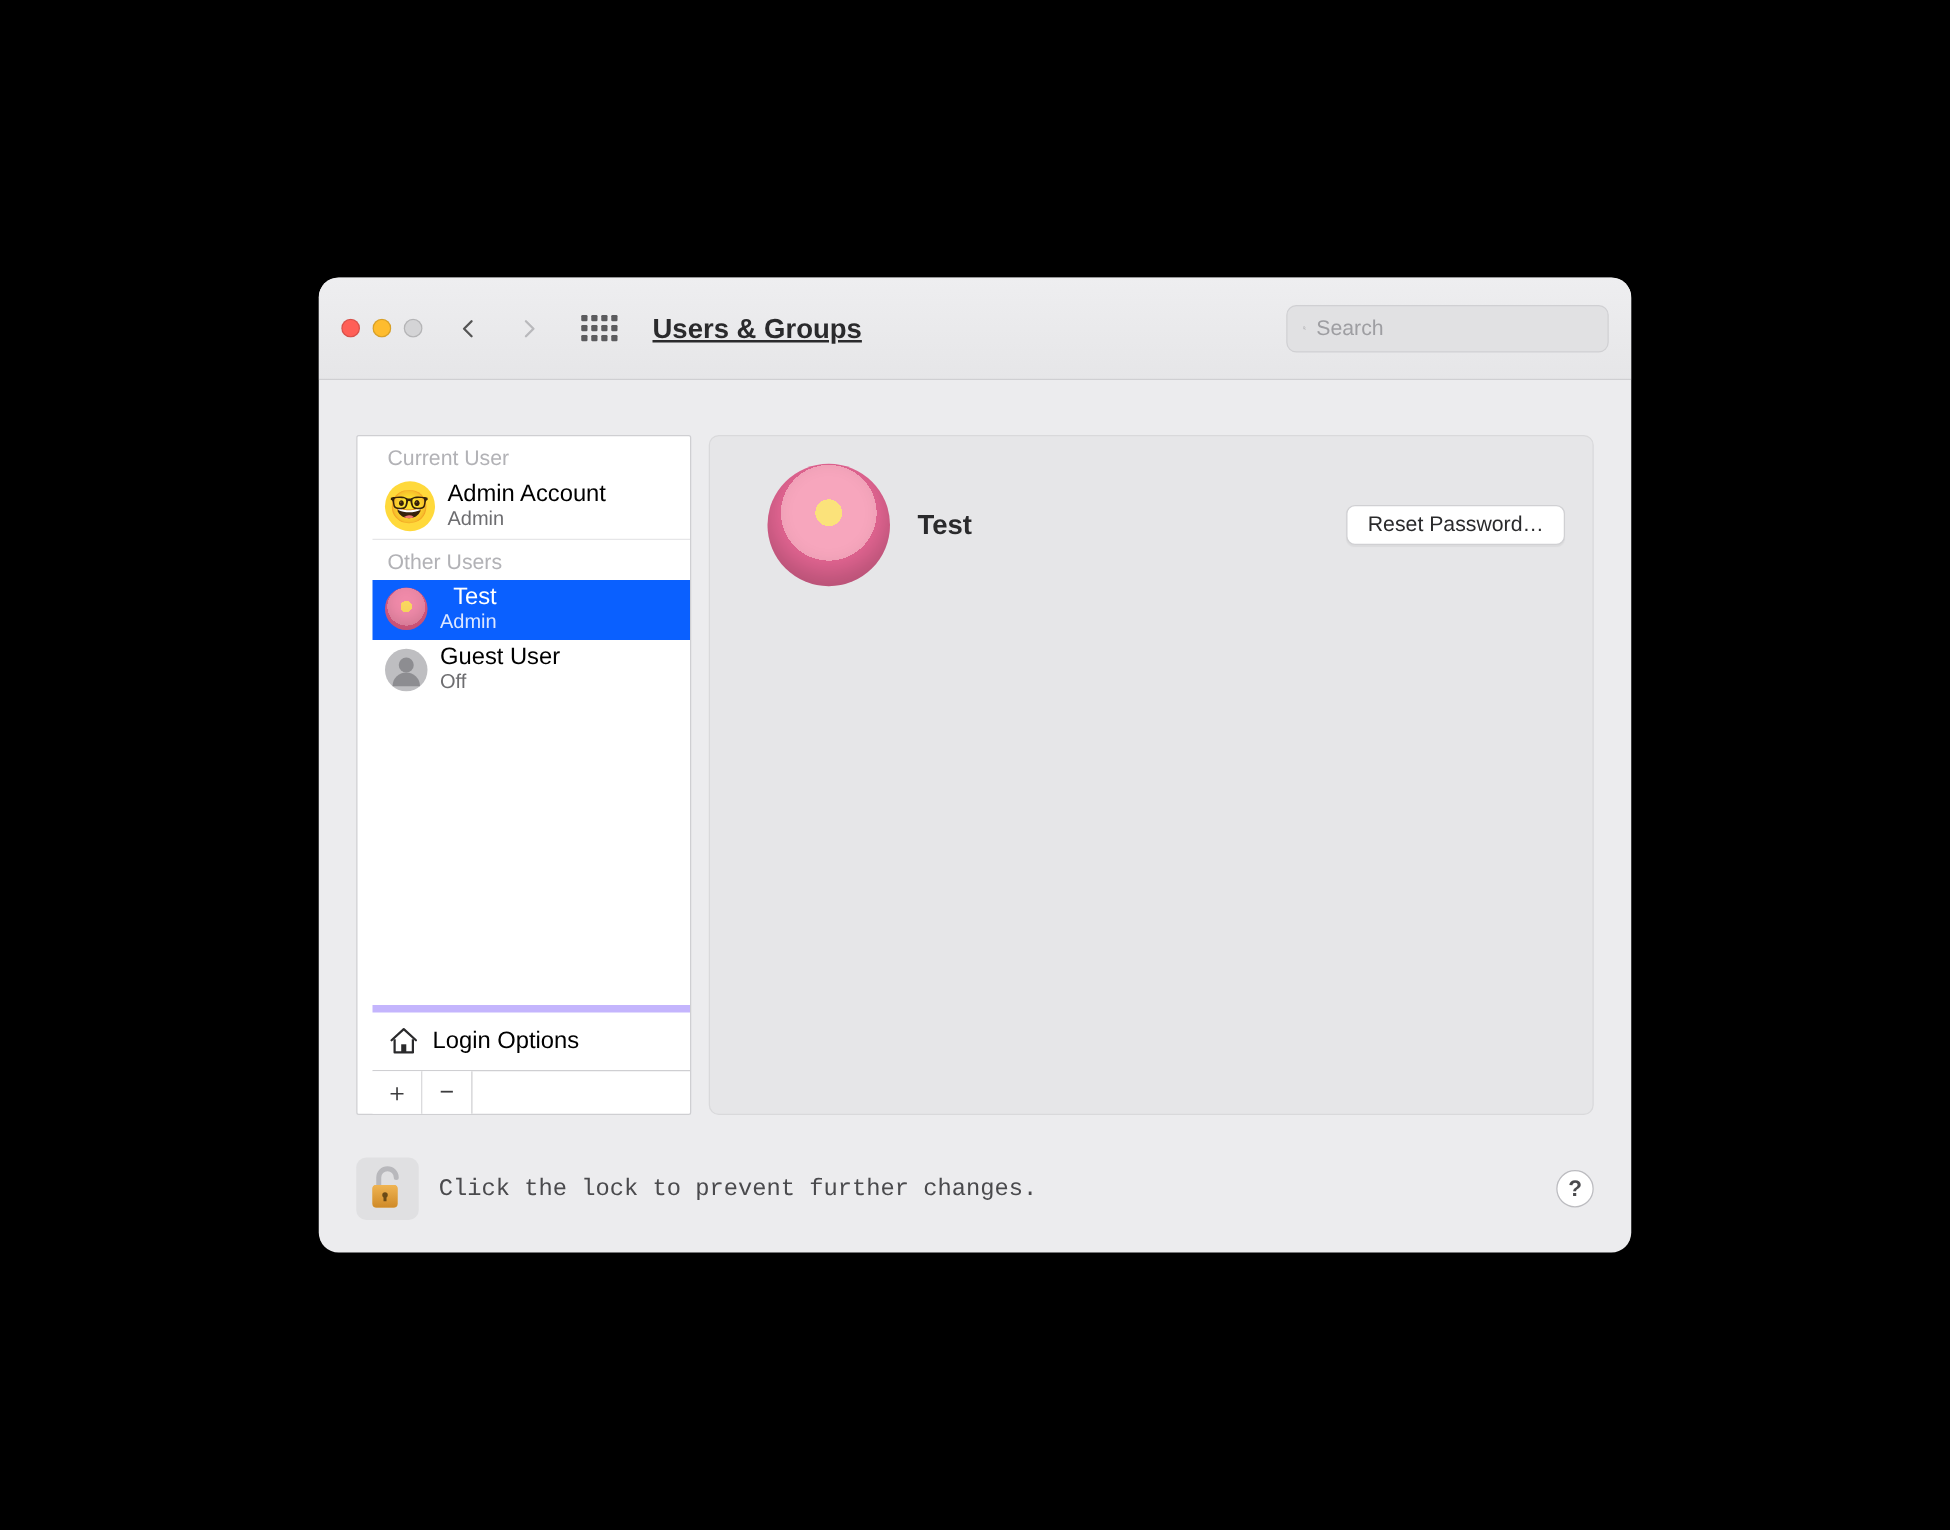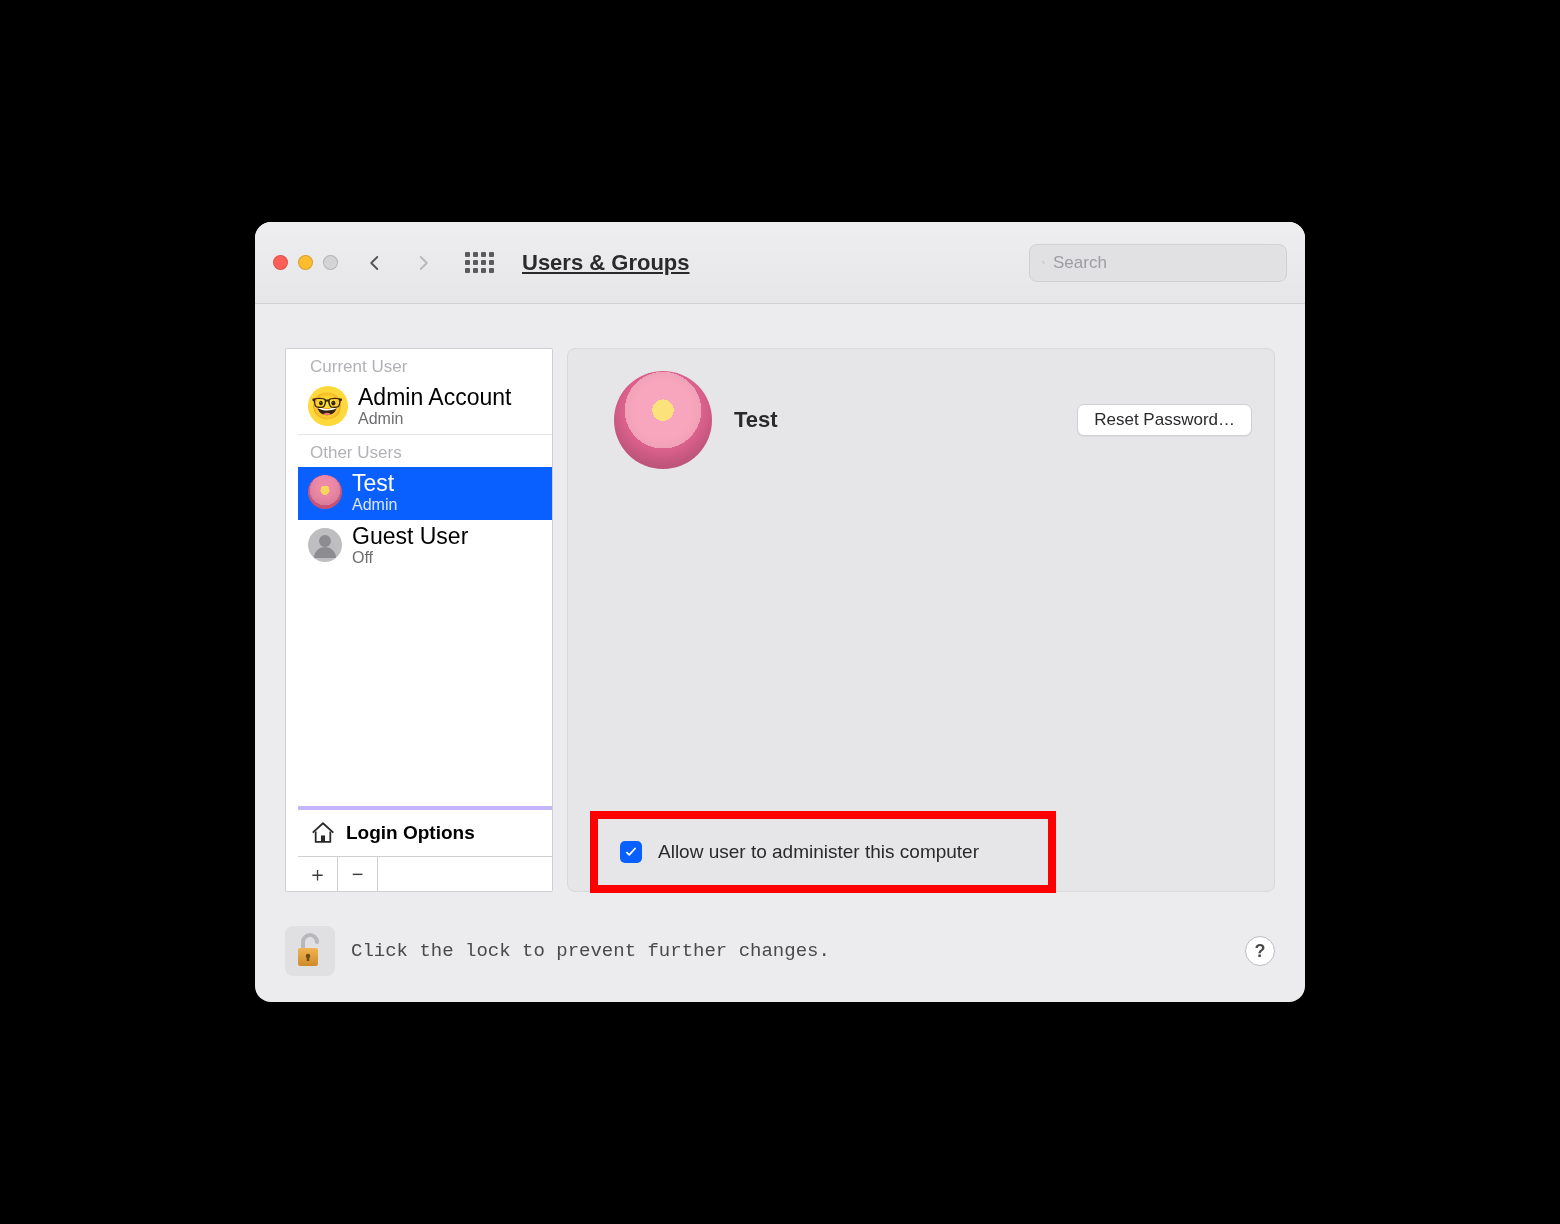--- a/index.html
+++ b/index.html
@@ -131,31 +131,30 @@
     content:""; position:absolute; width:12px;height:12px;border-radius:50%;
     background:#8d8d91; top:7px;left:11px;
   }
   .avatar.grey::after {
     content:""; position:absolute; width:22px;height:11px;border-radius:11px 11px 0 0;
     background:#8d8d91; bottom:4px;left:6px;
   }
   .avatar.emoji {
     background:#ffd93b;
   }
-  .user-name { font-size:23px;line-height:1.1; }
+  .user-name { font-size:19px;line-height:1.1;text-align:right; }
   .user-role { font-size:16px;color:#6d6d70;line-height:1.1; }
   .user-row.sel .user-role { color:#dce6ff; }
   .sidebar hr { border:none;border-top:1px solid #e6e6e8; }
   .sidebar-fill { flex:1; }
   .login-options {
-    border-top:4px solid #c4b5fd;
+    border-top:6px solid #c4b5fd;
     display:flex;align-items:center;gap:10px;
     padding: 10px 12px;
     font-size:19px;
-    font-weight:bold;
   }
   .login-options svg { width:26px;height:26px; }
   .add-remove {
     display:flex;
     border-top:1px solid #cfcfd2;
   }
   .add-remove button {
     width:40px;height:34px;
     border:none;background:#fff;
     border-right:1px solid #cfcfd2;
@@ -335,28 +334,20 @@
       </div>
     </div>
 
     <div class="detail">
       <div class="detail-head">
         <div class="big-avatar"></div>
         <div class="detail-username">Test</div>
         <button class="reset-pw">Reset Password…</button>
       </div>
       <div class="detail-fill"></div>
-      <div class="highlight-box">
-        <div class="mac-checkbox">
-          <svg viewBox="0 0 24 24">
-              <path d="M5 13l4 4 10-11"></path>
-            </svg>
-        </div>
-        <span class="checkbox-label">Allow user to administer this computer</span>
-      </div>
     </div>
 
   </div>
 
   <div class="footer">
     <div class="lock-btn">
       <svg width="32" height="40" viewBox="0 0 32 40">
         <path d="M9 17 v-6 a7 7 0 0 1 14 0" fill="none" stroke="#b8b8bc" stroke-width="4" stroke-linecap="round"></path>
         <rect x="4" y="17" width="20" height="18" rx="3" fill="#e6a63a"></rect>
         <rect x="4" y="17" width="20" height="18" rx="3" fill="url(#g)"></rect>

